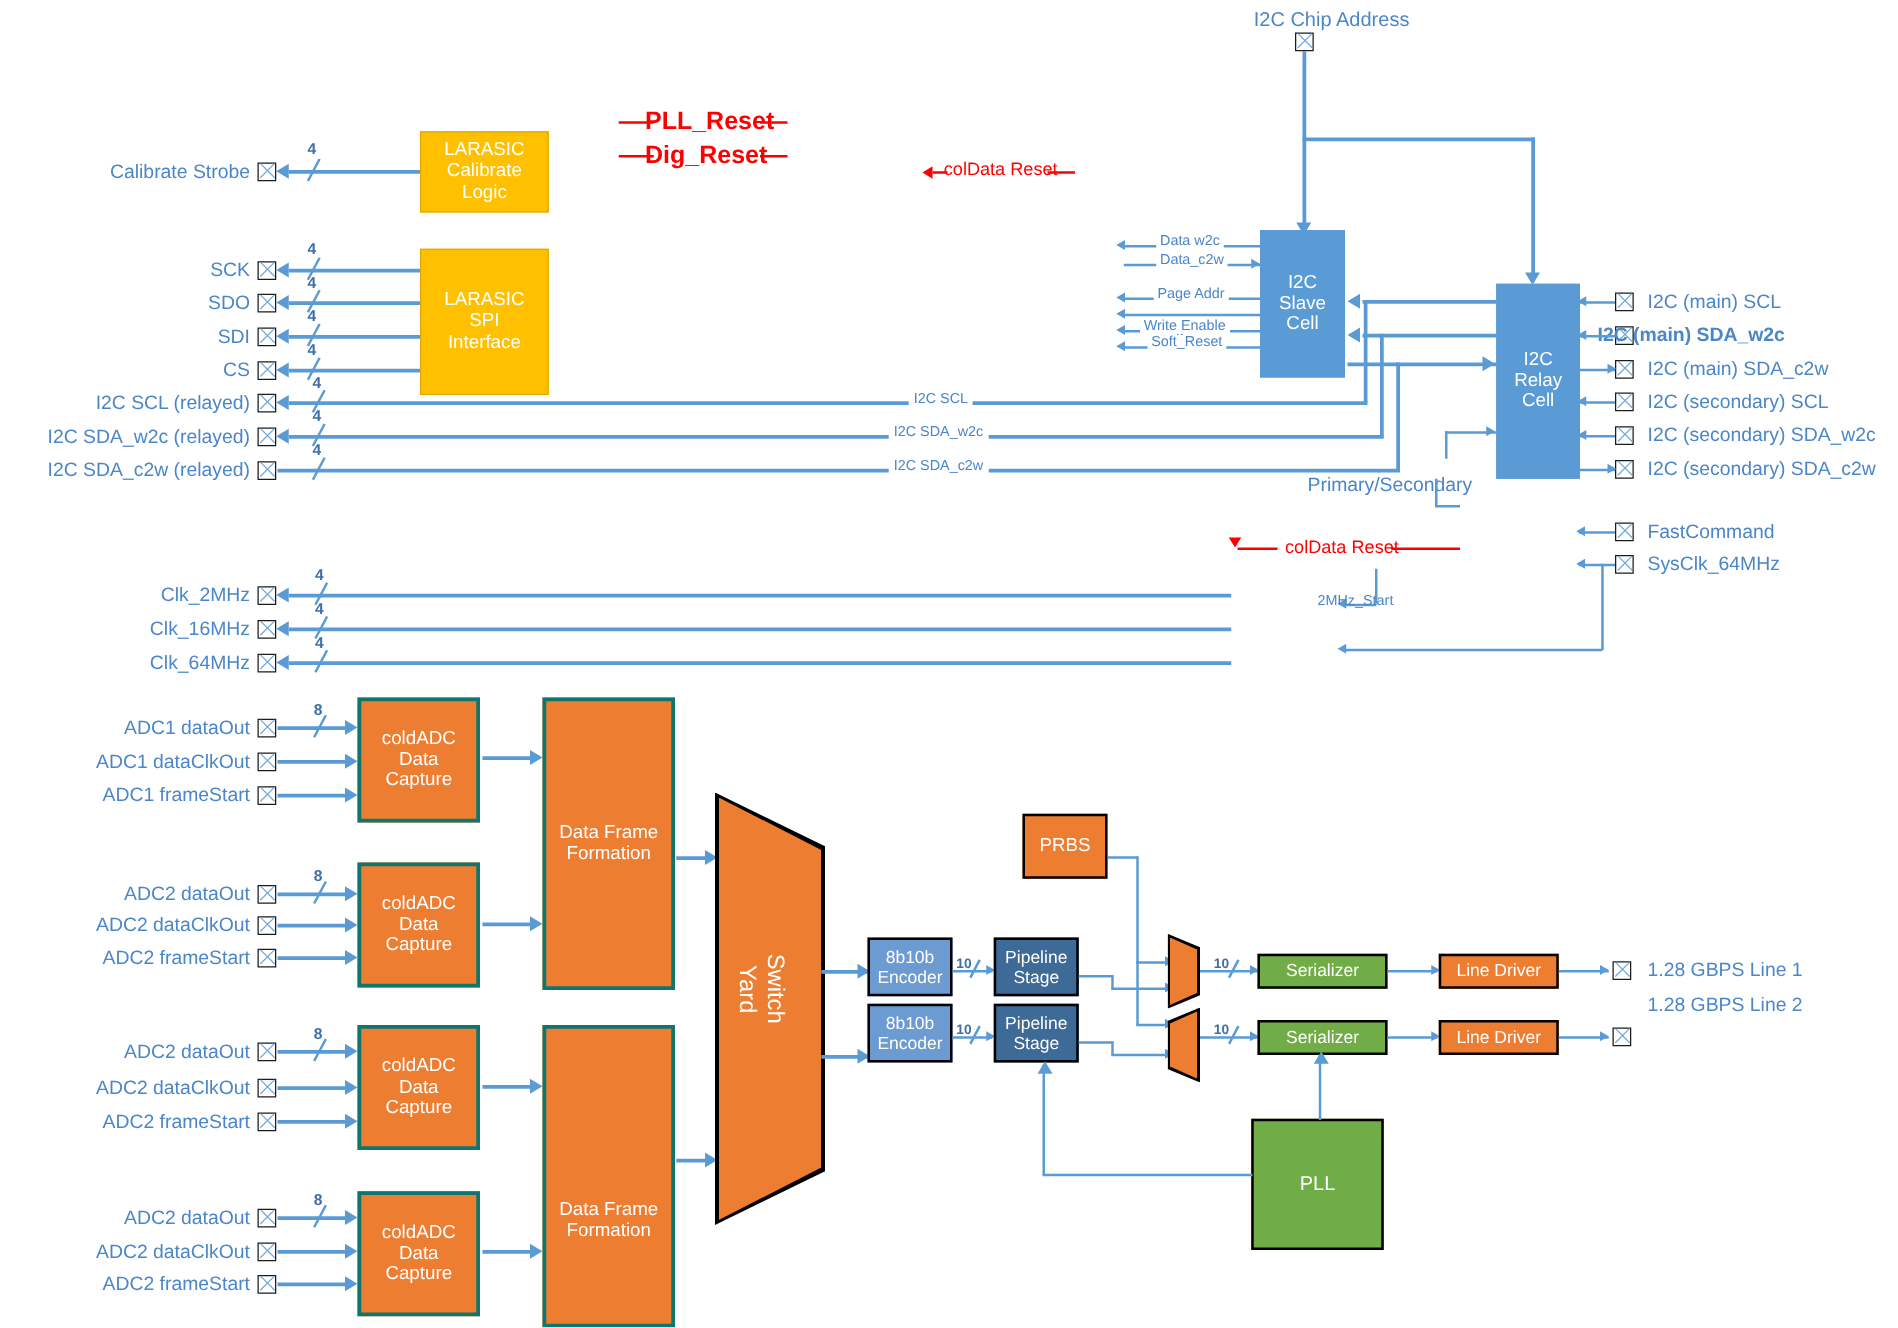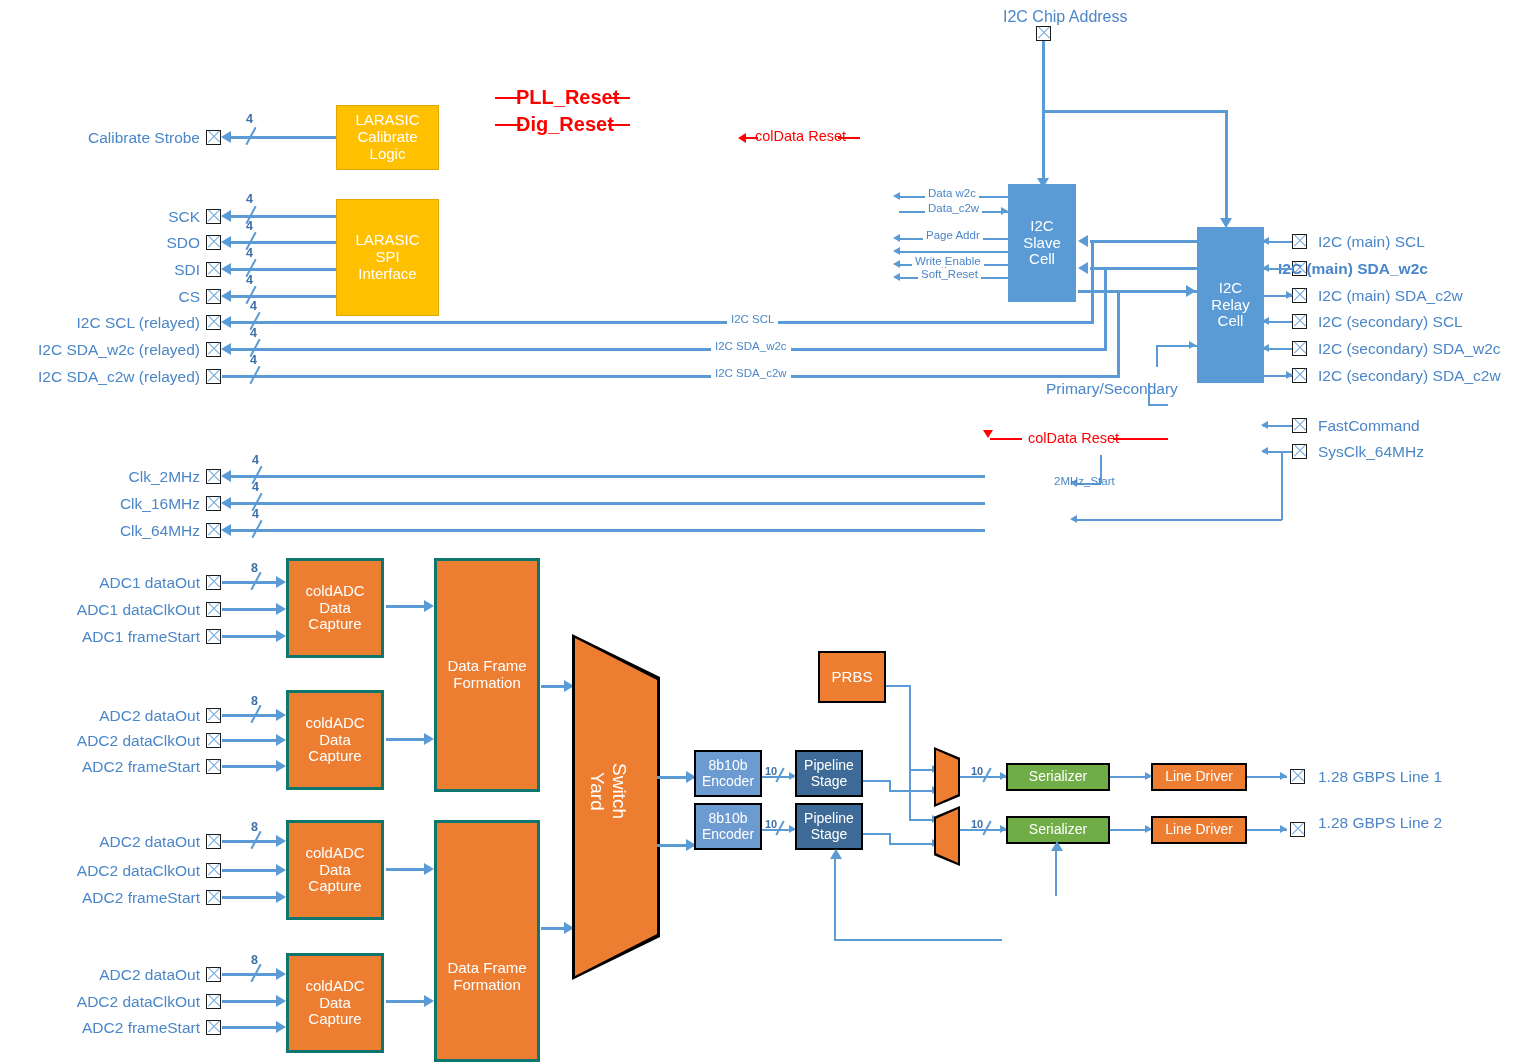--- a/index.html
+++ b/index.html
@@ -548,22 +548,25 @@
   </div>
 
   <div class="w wh-thin" style="left:1247px;top:776px;width:40px;"></div>
   <div class="ar ar-r sm" style="left:1280px;top:772px;"></div>
   <div class="port" style="left:1290px;top:769px;"></div>
   <div class="lbl" style="left:1318px;top:768px;">1.28 GBPS Line 1</div>
 
   <div class="w wh-thin" style="left:1247px;top:829px;width:40px;"></div>
   <div class="ar ar-r sm" style="left:1280px;top:825px;"></div>
   <div class="port" style="left:1290px;top:822px;"></div>
-  <div class="lbl" style="left:1318px;top:814px;">1.28 GBPS Line 2</div>
-
+  <div class="lbl" style="left:1318px;top:796px;">1.28 GBPS Line 2</div>
+
+  <div class="blk green" style="left:1001px;top:895px;width:106px;height:105px;font-size:16px;">
+    <span>PLL</span>
+  </div>
 
   <div class="w wv-thin" style="left:1055px;top:844px;height:52px;"></div>
   <div class="ar ar-u sm" style="left:1051px;top:841px;"></div>
 
   <div class="w wh-thin" style="left:834px;top:939px;width:168px;"></div>
   <div class="w wv-thin" style="left:834px;top:852px;height:88px;"></div>
   <div class="ar ar-u sm" style="left:830px;top:849px;"></div>
 
 </div>
 

